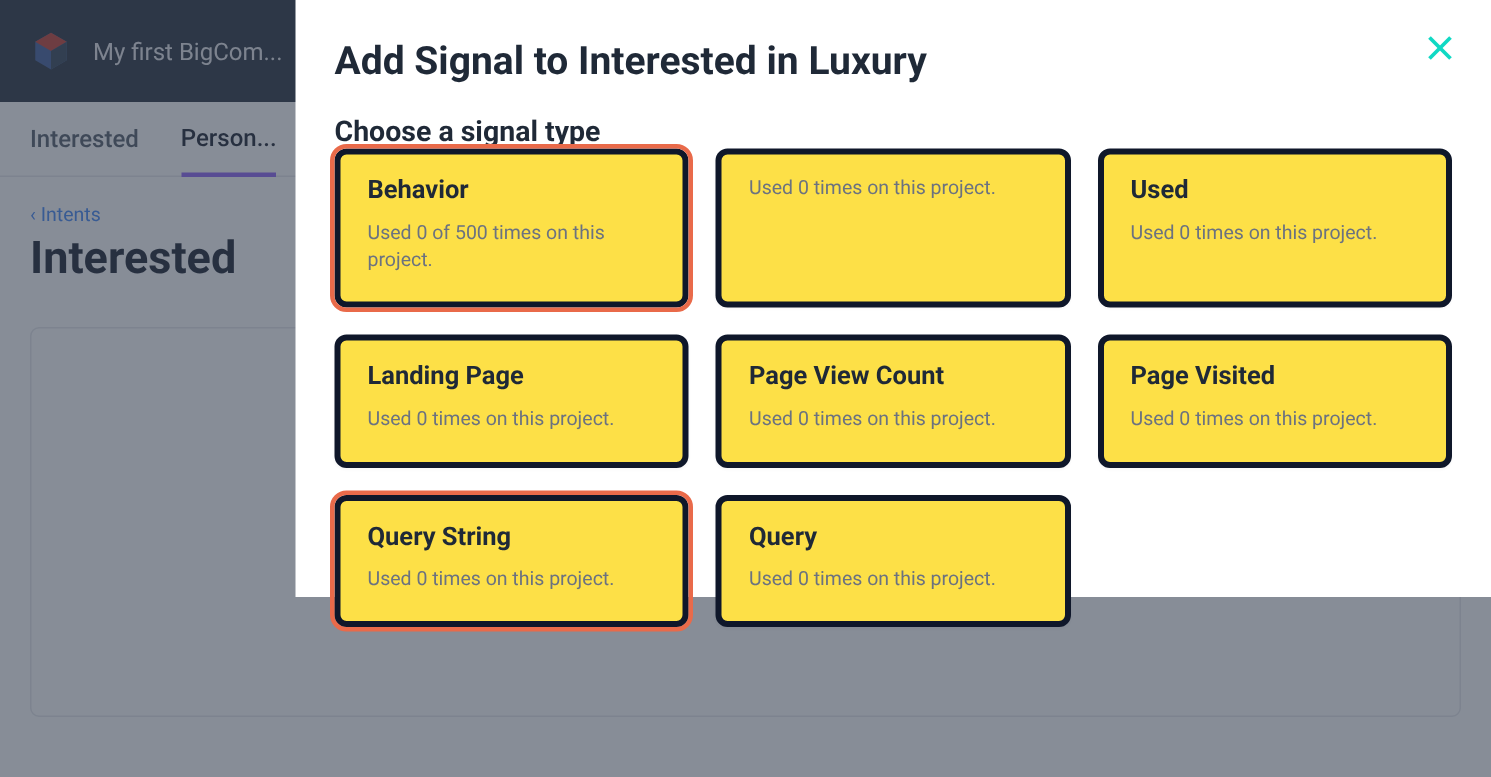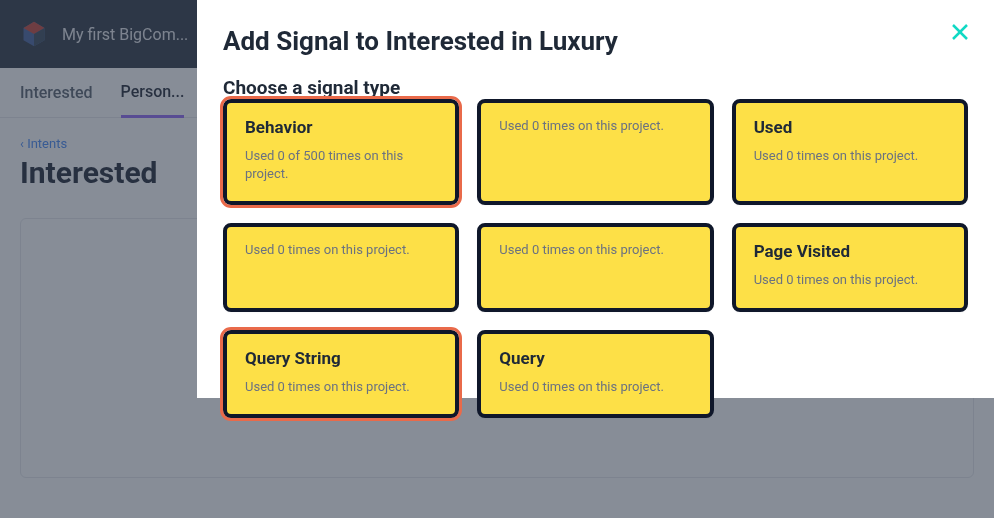--- a/index.html
+++ b/index.html
@@ -191,23 +191,25 @@
         <div class="tile-desc">Used 0 of 500 times on this project.</div>
       </div>
       <div class="tile">
         <div class="tile-desc">Used 0 times on this project.</div>
       </div>
       <div class="tile">
         <div class="tile-title">Used</div>
         <div class="tile-desc">Used 0 times on this project.</div>
       </div>
       <div class="tile">
-        <div class="tile-desc">Used 0 times on this project.</div>
-      </div>
-      <div class="tile">
+        <div class="tile-title">Landing Page</div>
+        <div class="tile-desc">Used 0 times on this project.</div>
+      </div>
+      <div class="tile">
+        <div class="tile-title">Page View Count</div>
         <div class="tile-desc">Used 0 times on this project.</div>
       </div>
       <div class="tile">
         <div class="tile-title">Page Visited</div>
         <div class="tile-desc">Used 0 times on this project.</div>
       </div>
       <div class="tile highlighted">
         <div class="tile-title">Query String</div>
         <div class="tile-desc">Used 0 times on this project.</div>
       </div>

